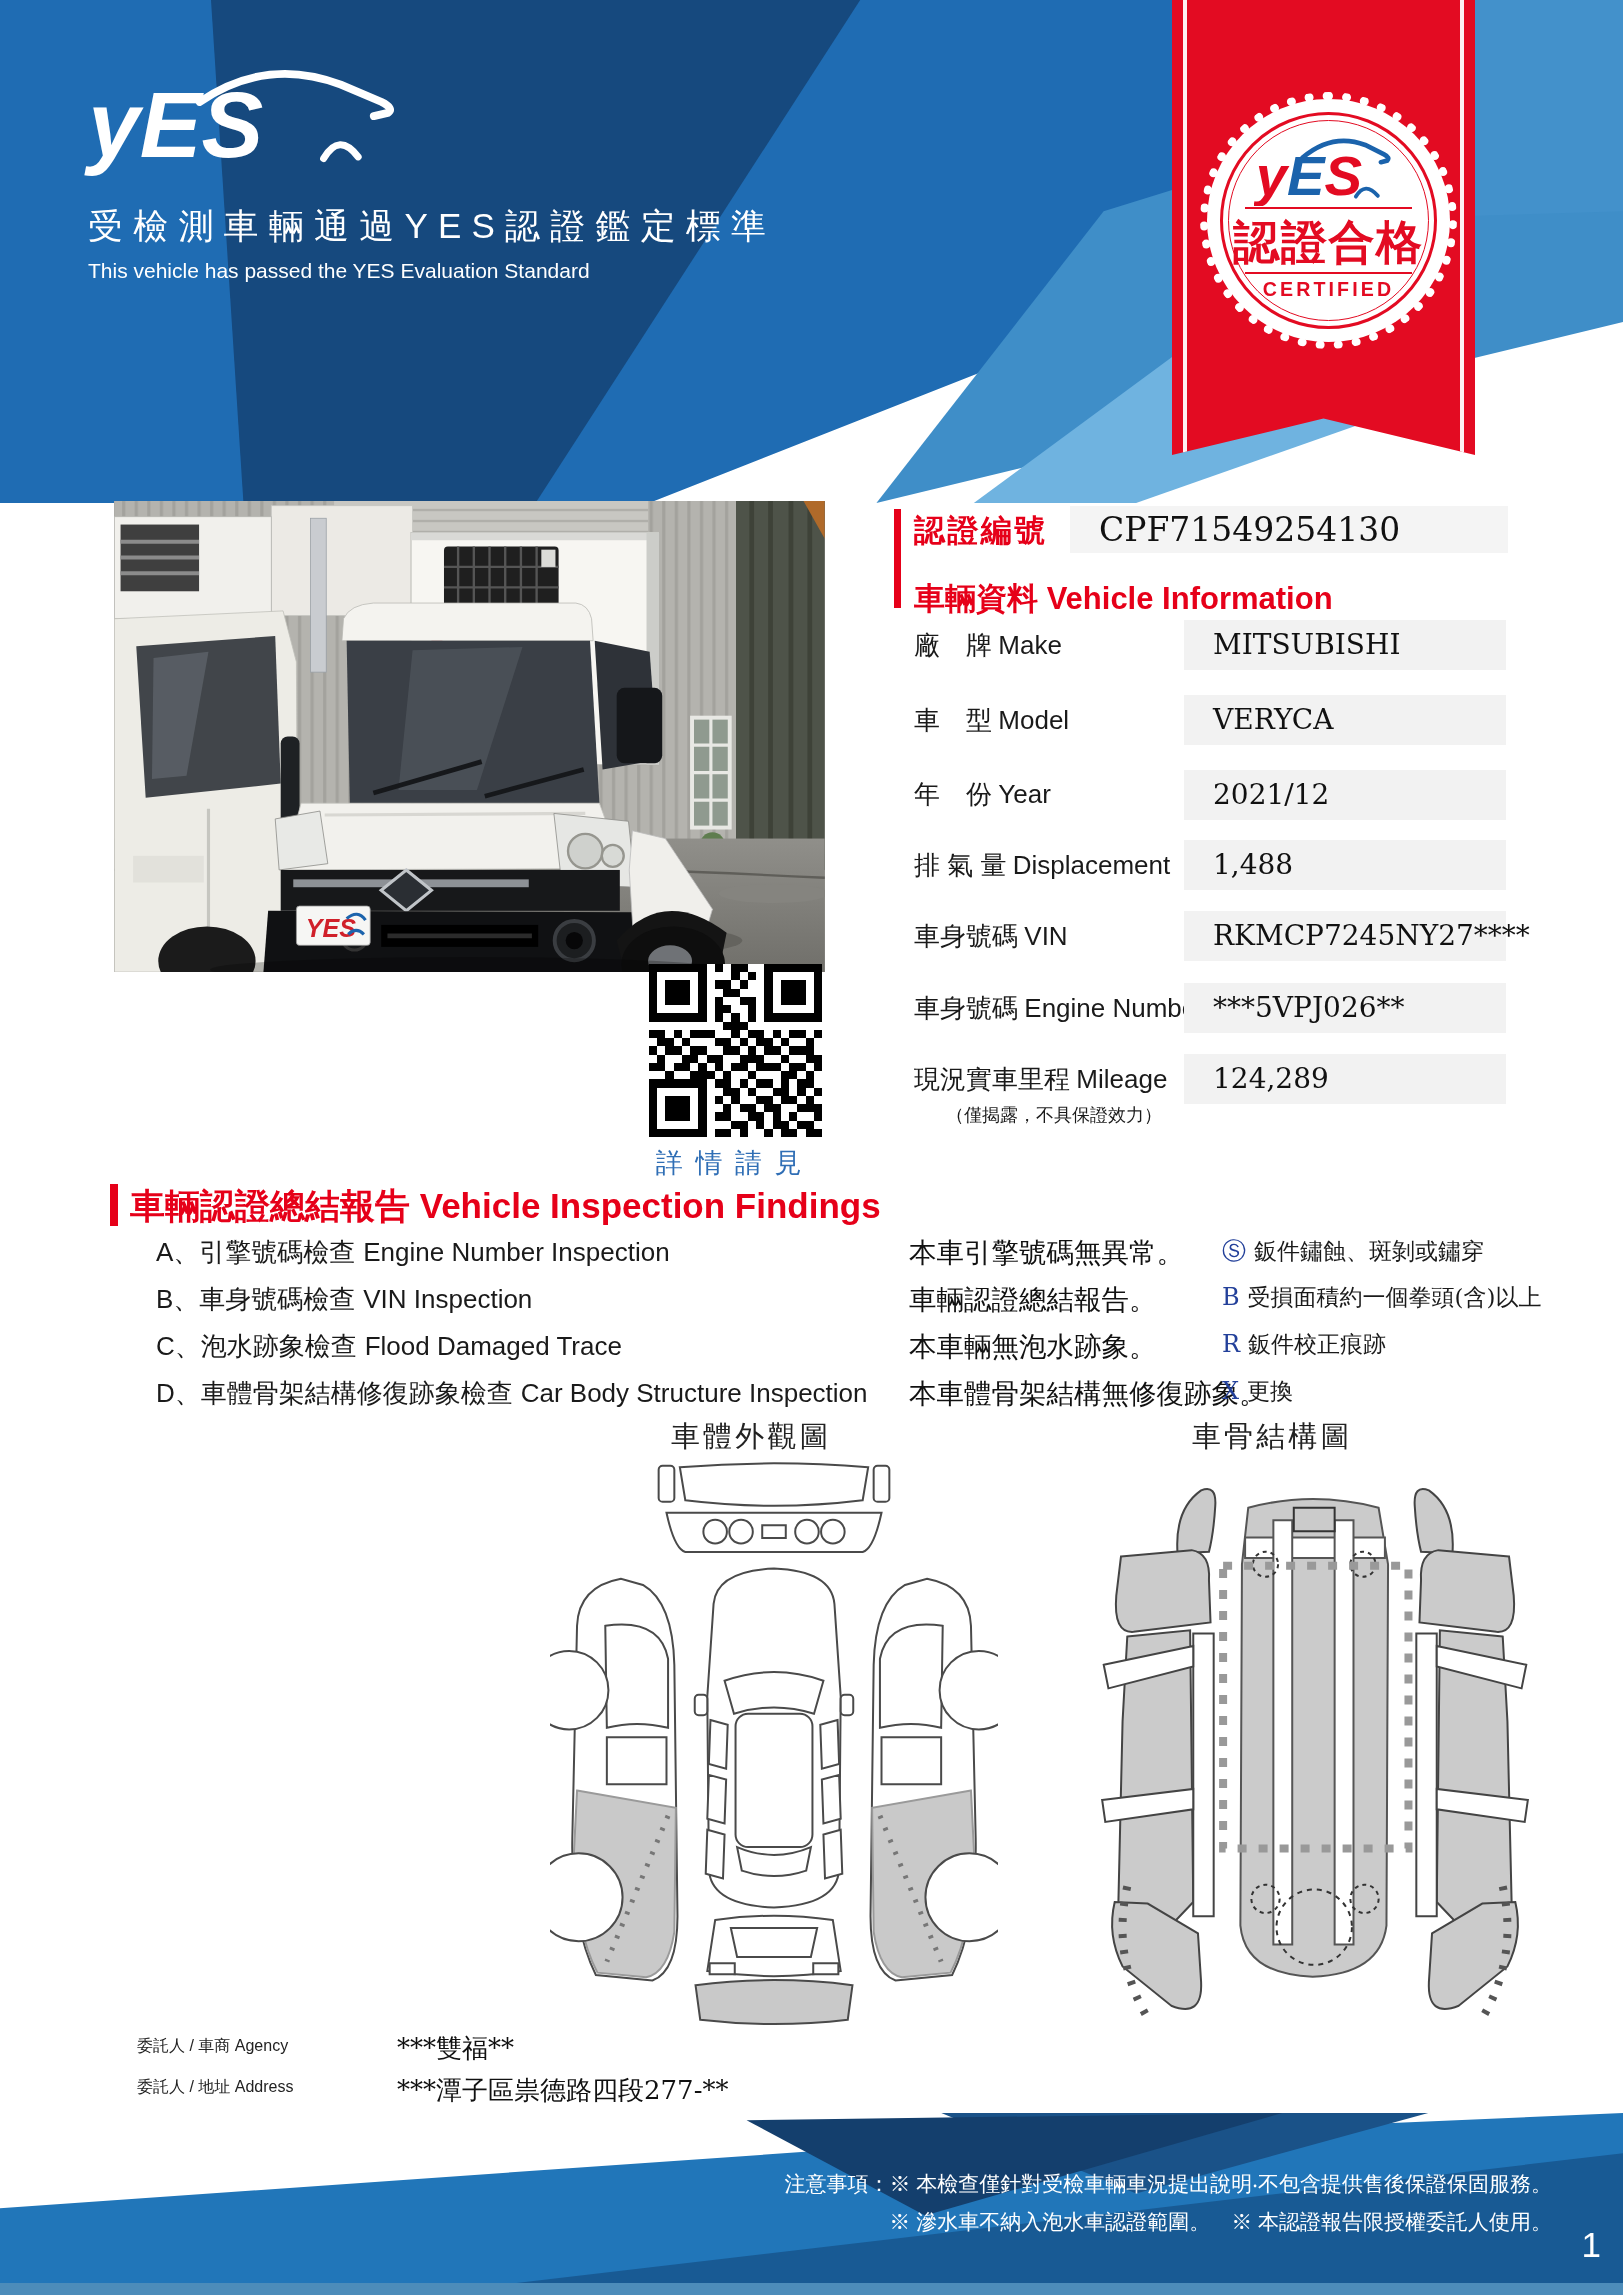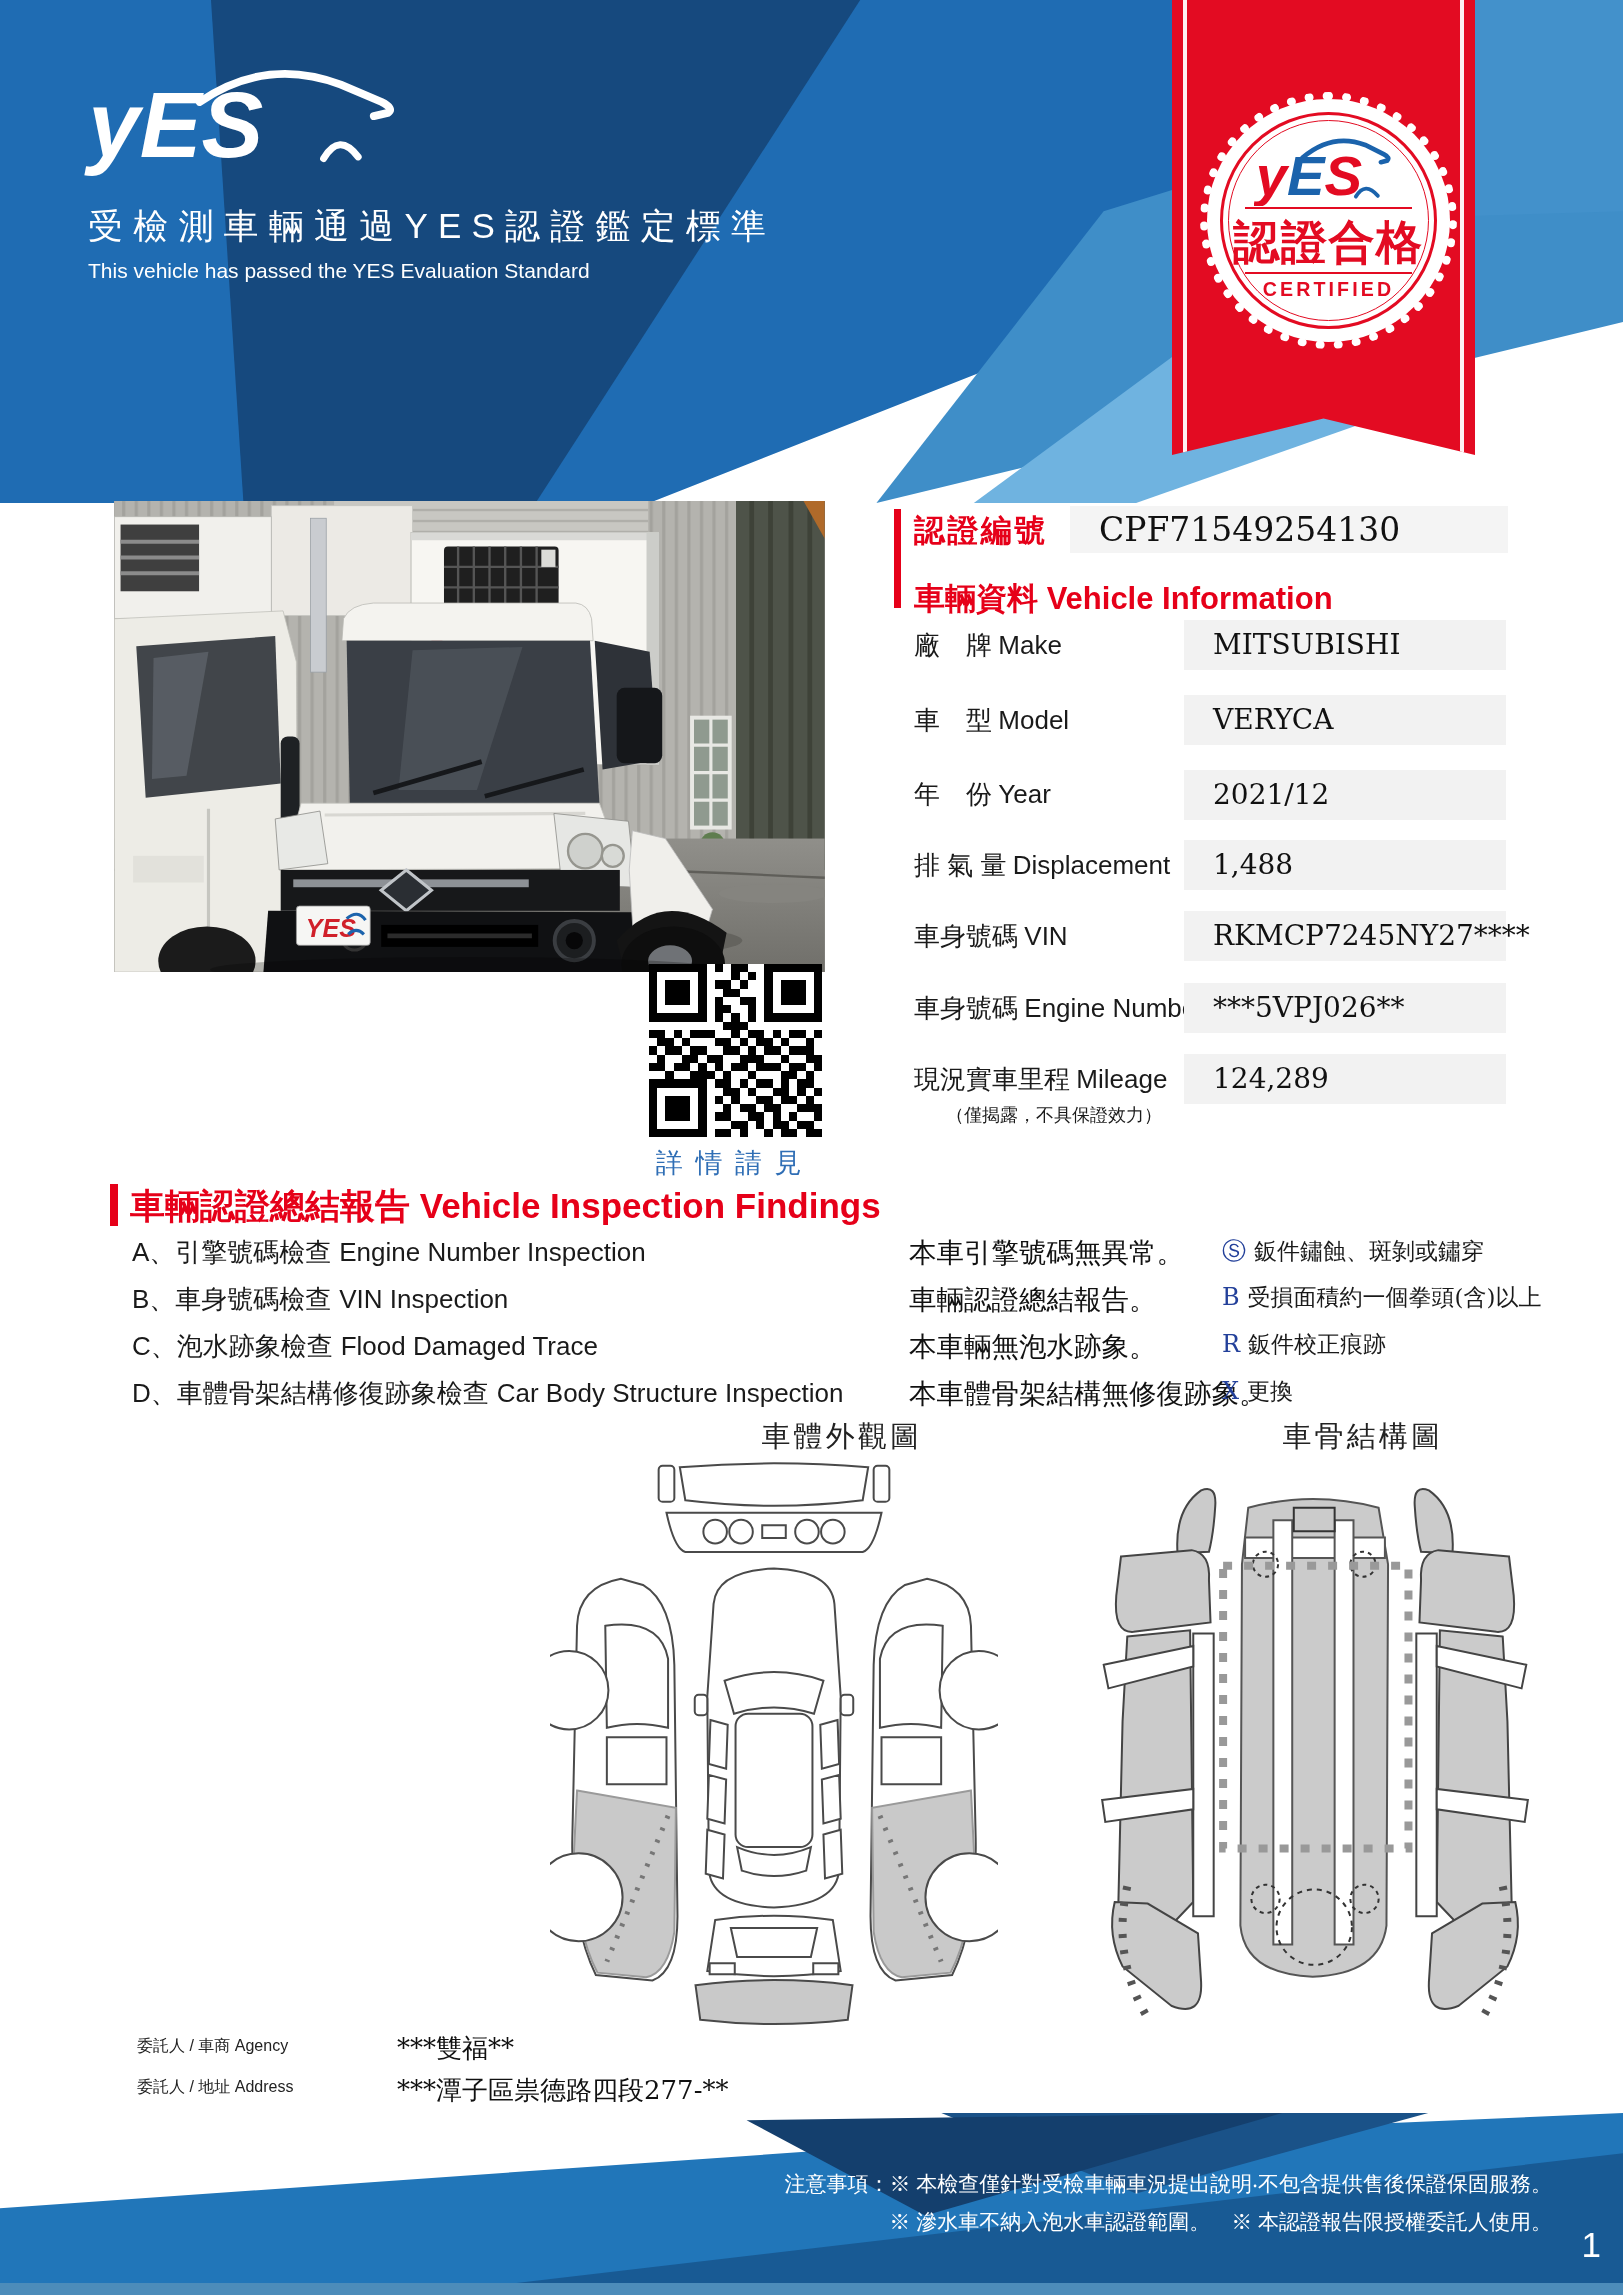--- a/index.html
+++ b/index.html
@@ -54,27 +54,27 @@
 
   
   #qr-wrap{position:absolute;left:649px;top:964px;width:173px;height:173px;background:#fff;}
   #qr-grid{display:grid;grid-template-columns:repeat(21,1fr);grid-auto-rows:1fr;width:100%;height:100%;}
   #qr-grid i{display:block;} #qr-grid i.on{background:#000;}
   .qr-caption{position:absolute;left:633px;top:1145px;width:204px;text-align:center;font-size:27px;
               font-family:"DejaVu Serif",serif;color:#2f6eb5;letter-spacing:12.6px;white-space:nowrap;}
 
   
   .fi-title{position:absolute;left:130px;top:1183px;font-size:35px;font-weight:bold;color:#e60019;white-space:nowrap;text-align:right;}
-  .fi-item{position:absolute;left:132px;font-size:26px;color:#1a1a1a;white-space:nowrap;}
+  .fi-item{position:absolute;left:156px;font-size:26px;color:#1a1a1a;white-space:nowrap;}
   .fi-item .en{margin-left:7.9px;}
   .fi-result{position:absolute;left:909px;font-size:27.5px;font-family:"DejaVu Serif",serif;color:#111;white-space:nowrap;}
   .fi-leg{position:absolute;left:1222px;font-size:23px;font-family:"DejaVu Serif",serif;color:#1a1a1a;white-space:nowrap;}
   .fi-leg .sym{color:#23409a;font-size:24px;margin-right:7.9px;font-family:"DejaVu Serif",serif;}
 
-  .diagram-caption{position:absolute;top:1417px;width:251px;text-align:right;font-size:29px;
+  .diagram-caption{position:absolute;top:1417px;width:251px;text-align:left;font-size:29px;
                    font-family:"DejaVu Serif",serif;color:#222;letter-spacing:3.1px;}
   .diag{position:absolute;}
   .diag path,.diag rect,.diag circle,.diag polygon{vector-effect:non-scaling-stroke;}
 
   
   .ag-label{position:absolute;left:137px;font-size:16px;color:#222;white-space:nowrap;}
   .ag-val{position:absolute;left:397px;font-size:26px;font-family:"DejaVu Serif",serif;color:#111;white-space:nowrap;}
 
   
   .footer{position:absolute;left:0;top:2113px;width:1623px;height:183px;background:#fff;}

